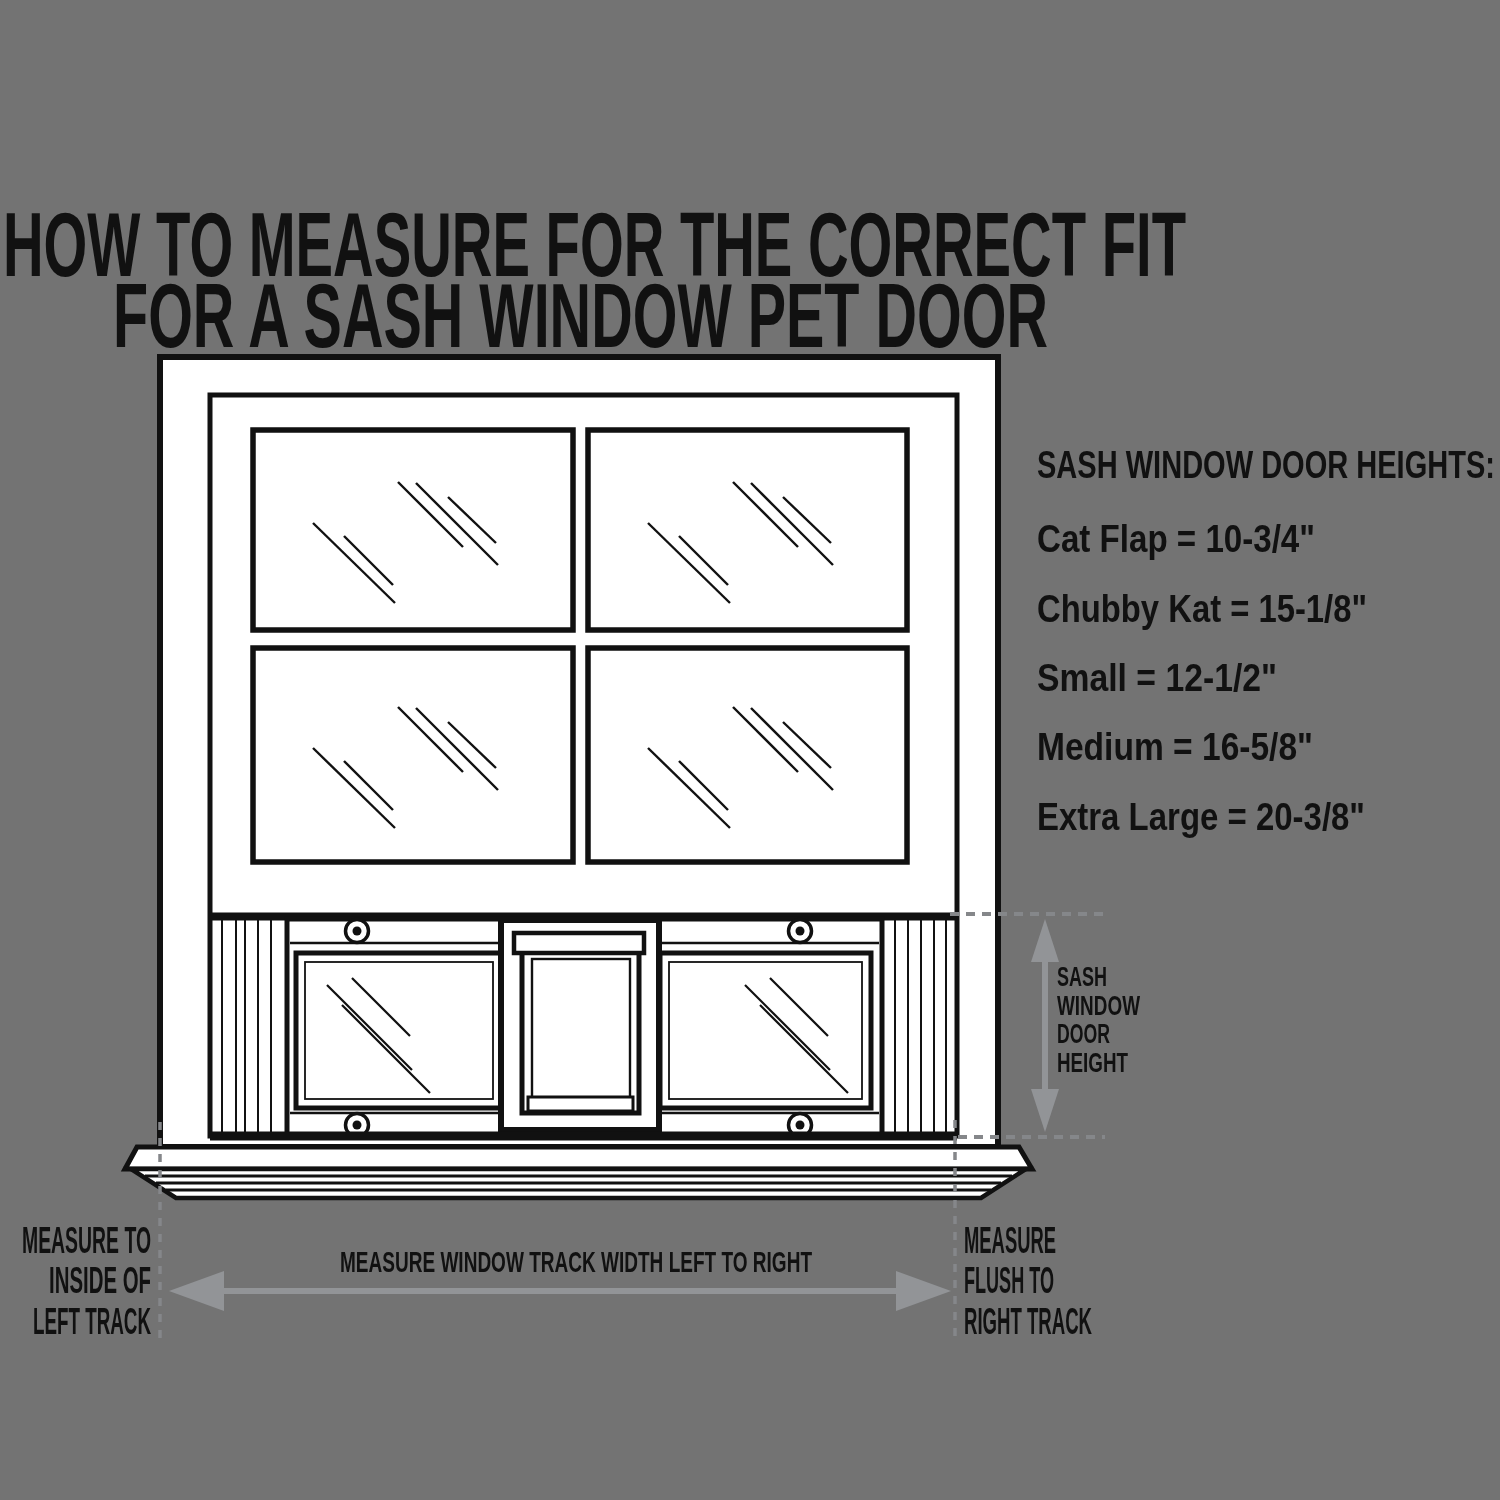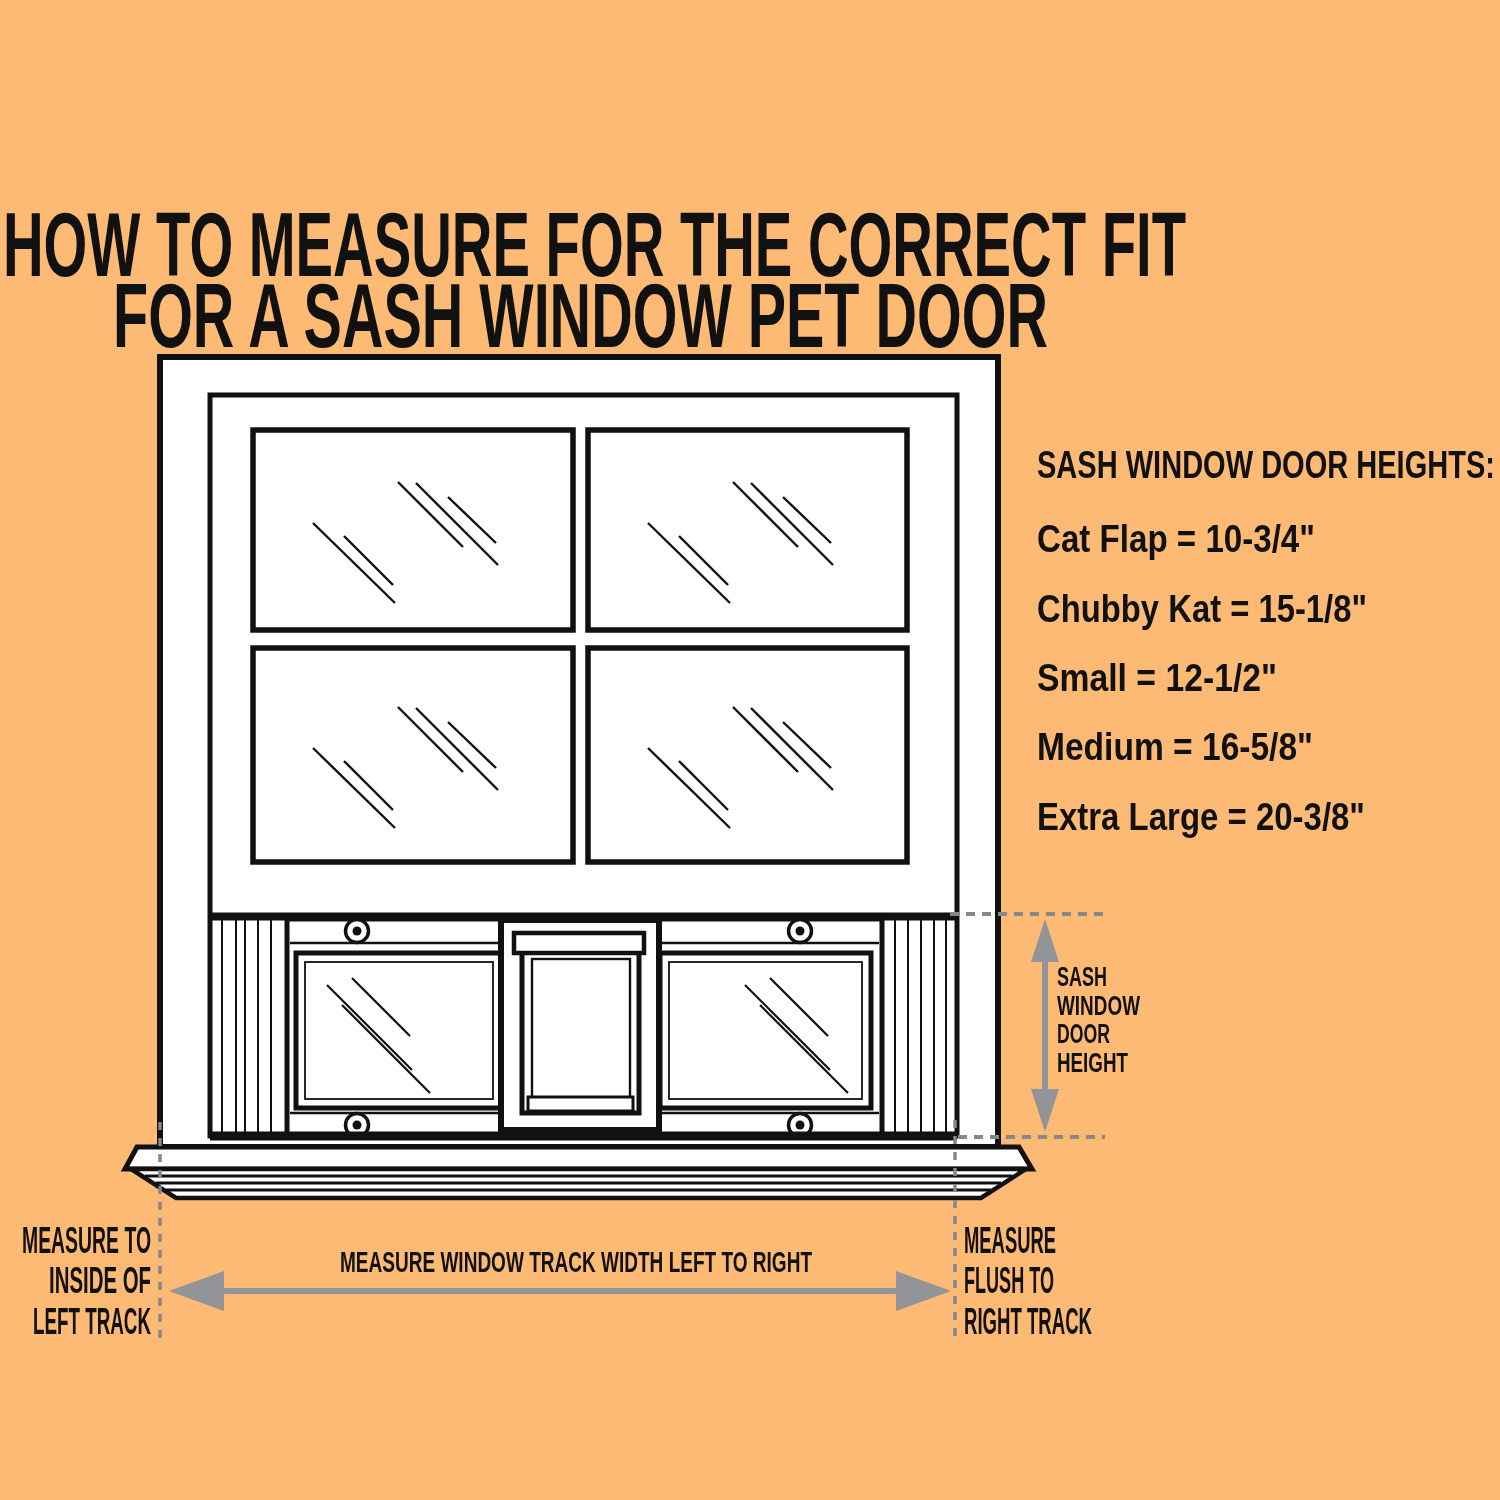--- a/index.html
+++ b/index.html
@@ -1,19 +1,19 @@
 <!DOCTYPE html>
 <html><head>
 <meta charset="utf-8">
 <style>
   html, body { margin: 0; padding: 0; background: #ffffff; }
   #stage {
     position: relative;
     width: 1500px; height: 1500px;
-    background: #fdba74;
+    background: #737373;
     overflow: hidden;
   }
   svg { display: block; }
   text {
     font-family: "Liberation Sans", "DejaVu Sans", sans-serif;
     font-weight: 700;
     fill: #111111;
   }
 </style>
 </head>

